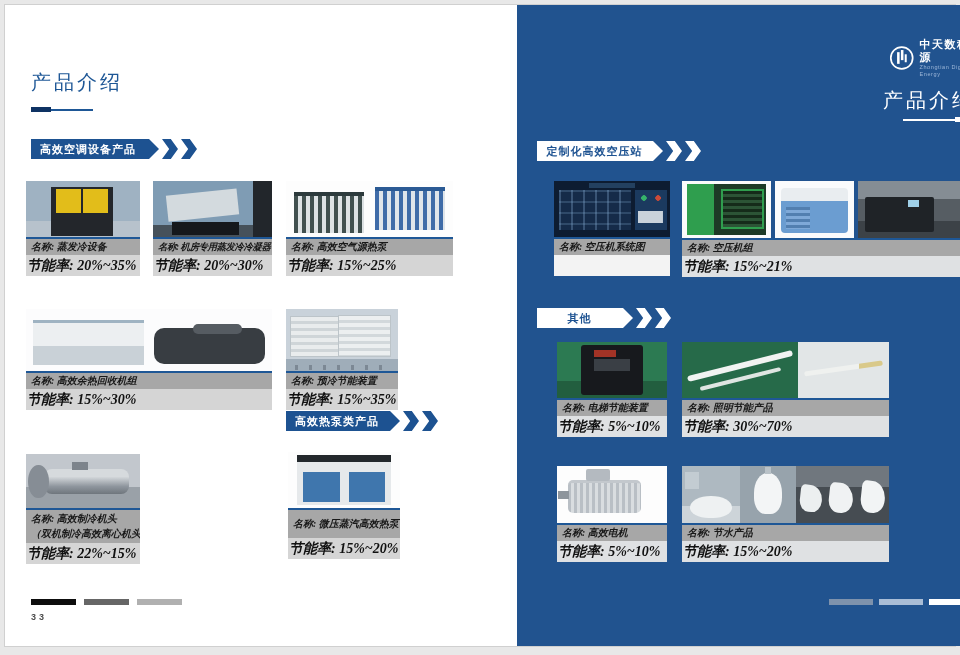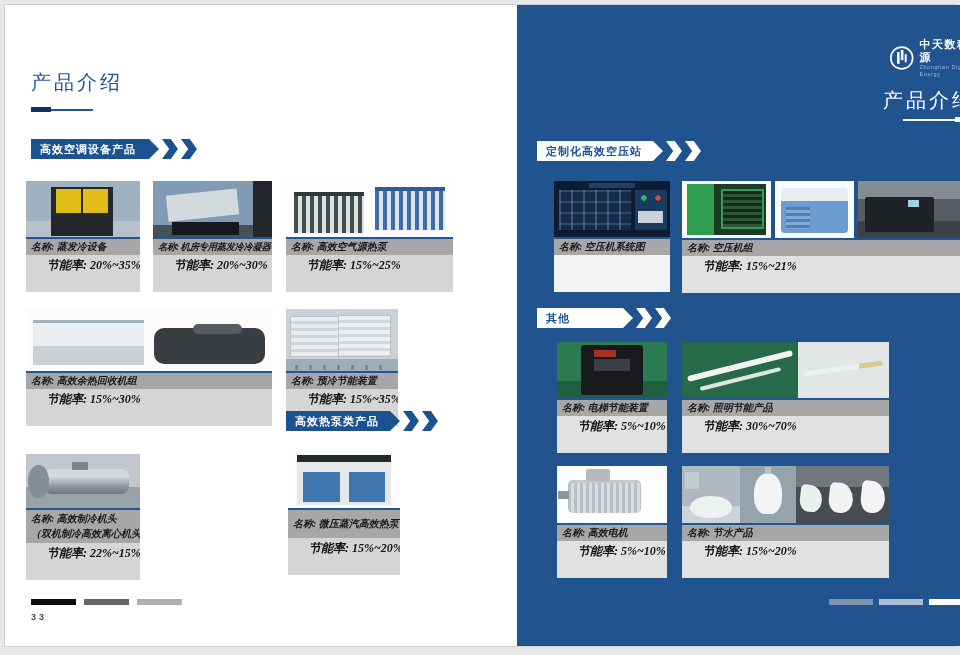--- a/index.html
+++ b/index.html
@@ -23,36 +23,36 @@
   .ul-r .thick{position:absolute;right:0;top:0;width:20px;height:5px;background:#ffffff;}
 
   
   .rib{position:absolute;display:flex;height:20px;gap:3px;align-items:stretch;}
   .rib .bar{clip-path:polygon(0 0,calc(100% - 10px) 0,100% 50%,calc(100% - 10px) 100%,0 100%);
             font:700 11px/20px "Liberation Sans",sans-serif;padding:0 20px 0 9px;
             letter-spacing:1px;white-space:nowrap;box-sizing:border-box;}
   .rib .chev{width:16px;clip-path:polygon(0 0,55% 0,100% 50%,55% 100%,0 100%,45% 50%);}
   .rib.blue .bar,.rib.blue .chev{background:#1d5291;}
   .rib.blue .bar{color:#ffffff;}
-  .rib.white .bar,.rib.white .chev{background:#ffffff;}
+  .rib.white .bar,.rib.white .chev{background:#ffffff;text-align:center;}
   .rib.white .bar{color:#1d5291;}
 
   
   .card{position:absolute;font-family:"Liberation Serif","DejaVu Serif",serif;font-style:italic;}
   .pimg{position:relative;overflow:hidden;}
   .pimg i{position:absolute;display:block;}
   .imgrow{display:flex;}
   .nbar{background:#a7a7a7;border-top:2px solid #1e5796;color:#191919;font-size:10px;
         font-weight:700;line-height:16px;height:16px;padding-left:5px;white-space:nowrap;overflow:hidden;}
   .nbar.multi{height:32px;line-height:15px;padding-top:1px;}
   .nbar.multi span{display:block;}
   .nbar.tall{height:28px;line-height:28px;}
   .nbar.tight{font-size:9.5px;letter-spacing:-0.5px;}
-  .rbar{background:#d5d5d5;color:#111111;font-size:12px;font-weight:700;line-height:21px;
-        height:37px;padding-left:21px;white-space:nowrap;overflow:hidden;}
+  .rbar{background:#d5d5d5;color:#111111;font-size:14px;font-weight:700;line-height:21px;
+        height:21px;padding-left:1px;white-space:nowrap;overflow:hidden;}
   .rbar.on-blue{background:#dfe1e3;}
   .rbar.empty{background:#f3f3f3;}
 
   
   .fbars{position:absolute;top:594px;display:flex;gap:8px;}
   .fbars b{display:block;width:45px;height:6px;}
   .pnum{position:absolute;top:607px;font-size:9px;letter-spacing:3px;font-weight:700;}
   .pnum-l{left:26px;color:#4c4c4c;}
   .pnum-r{right:16px;color:#c9d7ea;}
 

